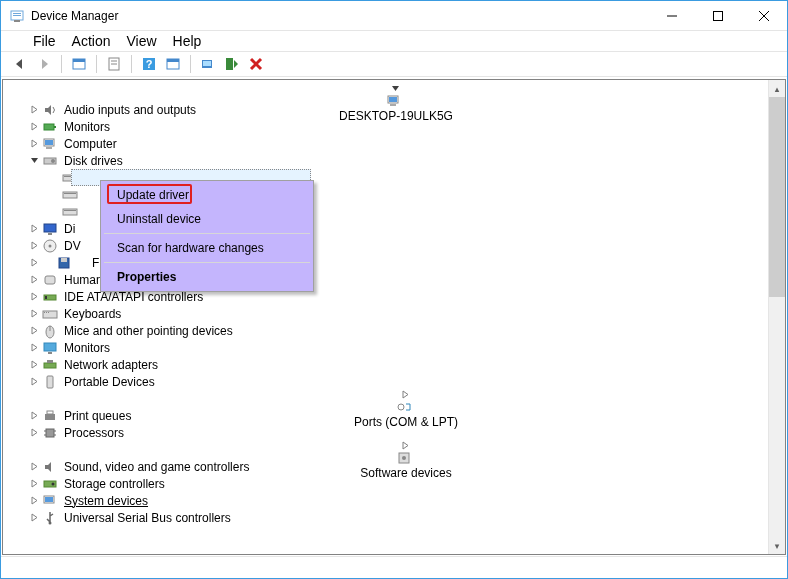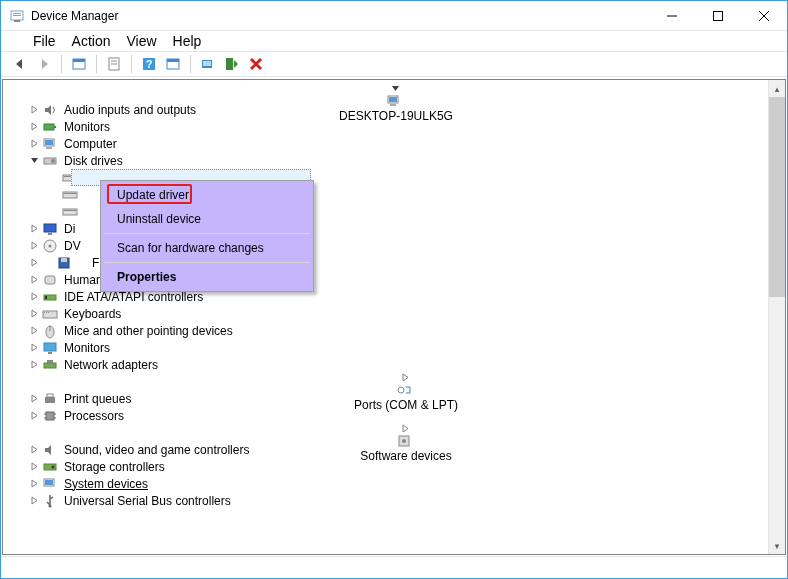--- a/index.html
+++ b/index.html
@@ -325,20 +325,31 @@
               <svg viewBox="0 0 9 9">
                 <path d="M2 1 L7 4.5 L2 8 Z" fill="none" stroke="#808080" stroke-width="1"></path>
               </svg>
             </span>
             <span class="nicon"><svg viewBox="0 0 16 16">
                 <rect x="2" y="6" width="12" height="5" fill="#7a5" stroke="#583"></rect>
                 <rect x="5" y="3" width="6" height="3" fill="#888"></rect>
               </svg></span>
             <span class="label">Network adapters</span>
           </div>
+          <div class="node" style="padding-left:24px;">
+            <span class="chev">
+              <svg viewBox="0 0 9 9">
+                <path d="M2 1 L7 4.5 L2 8 Z" fill="none" stroke="#808080" stroke-width="1"></path>
+              </svg>
+            </span>
+            <span class="nicon"><svg viewBox="0 0 16 16">
+                <rect x="5" y="2" width="6" height="12" rx="1" fill="#ddd" stroke="#888"></rect>
+              </svg></span>
+            <span class="label">Portable Devices</span>
+          </div>
           <div class="node" style="padding-left:24px;flex-direction:column;">
             <span class="chev">
               <svg viewBox="0 0 9 9">
                 <path d="M2 1 L7 4.5 L2 8 Z" fill="none" stroke="#808080" stroke-width="1"></path>
               </svg>
             </span>
             <span class="nicon"><svg viewBox="0 0 16 16">
                 <circle cx="5" cy="8" r="3" fill="none" stroke="#888"></circle>
                 <path d="M10 5 L14 5 L14 11 L10 11" fill="none" stroke="#38b"></path>
               </svg></span>

